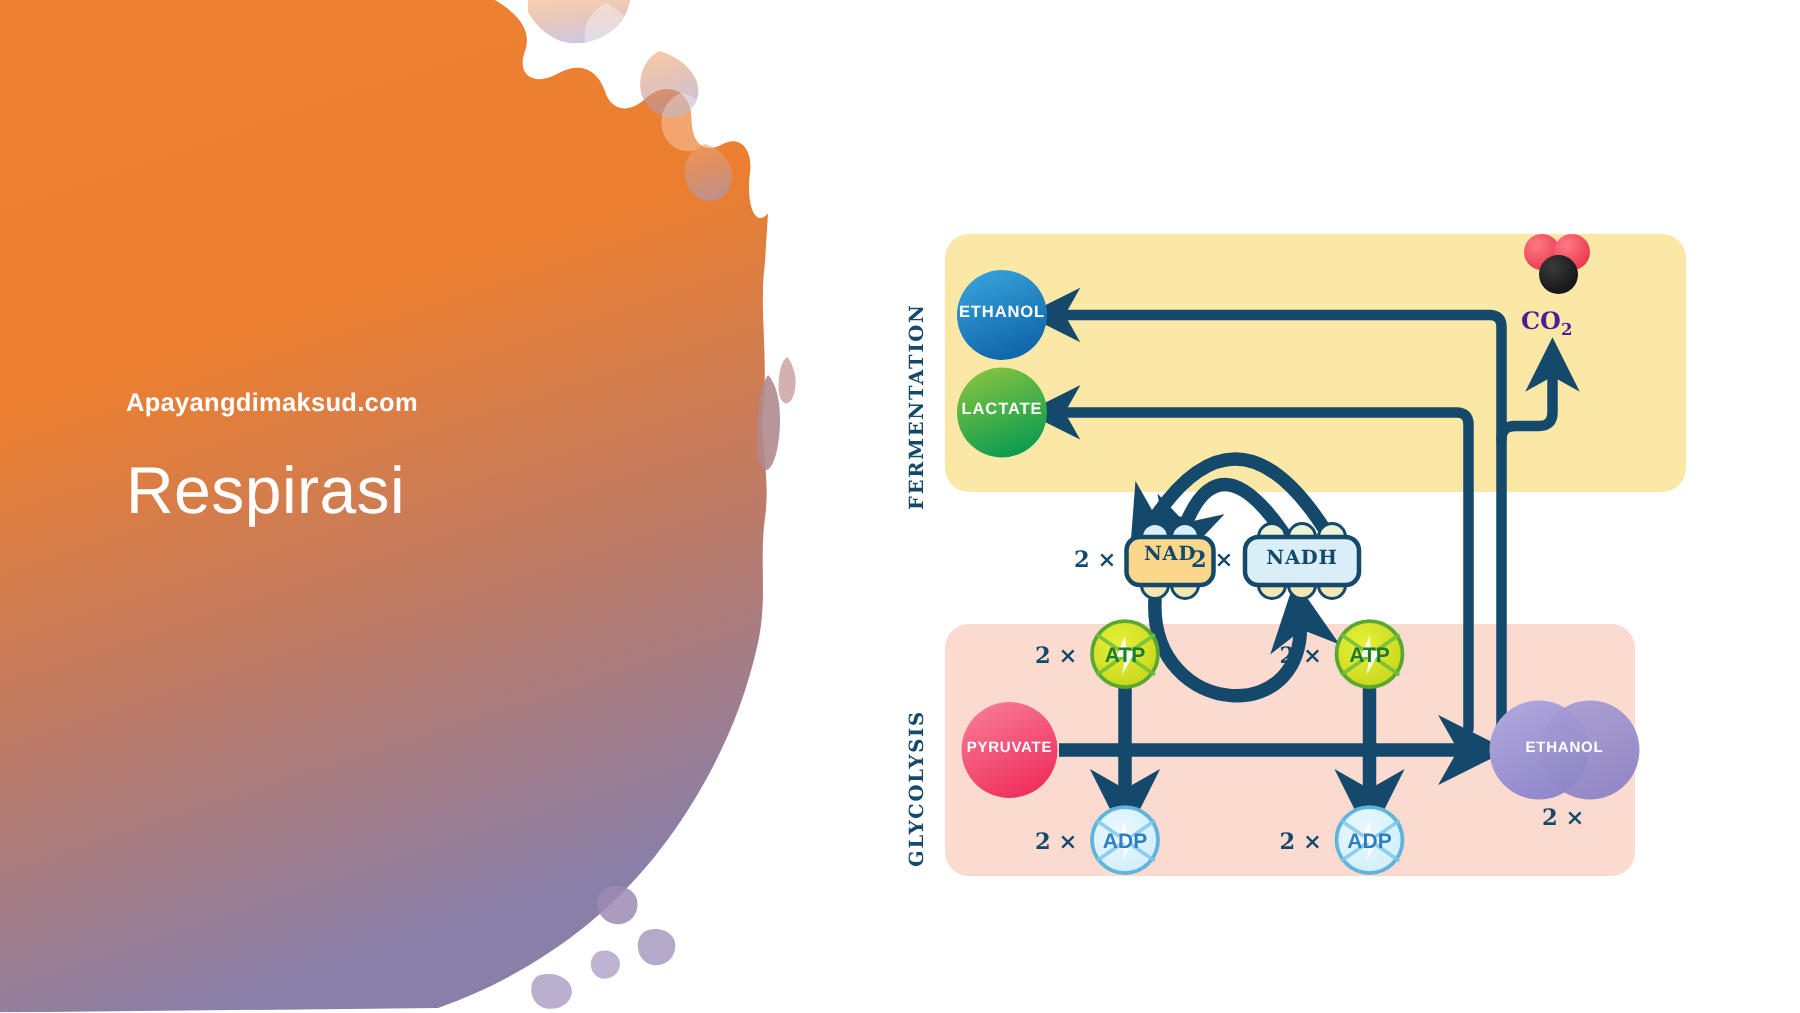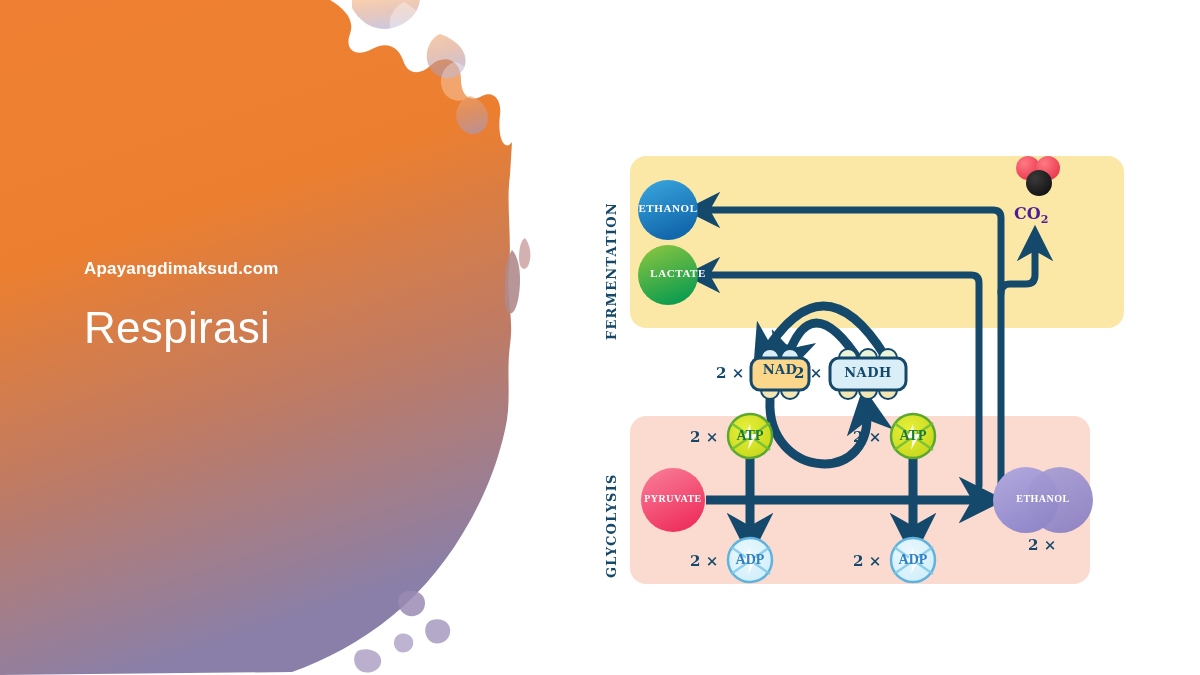--- a/index.html
+++ b/index.html
@@ -19,21 +19,21 @@
   #diagram{position:absolute;left:598px;top:88px;width:560px;height:520px;}
   #diagram-svg{position:absolute;left:0;top:0;}
   #diagram-title{position:absolute;left:16px;top:8px;font-size:33px;font-weight:bold;color:#14496b;
                  font-family:"DejaVu Serif",serif;letter-spacing:-0.5px;white-space:nowrap;}
 
   .vlabel{position:absolute;color:#14496b;font-weight:bold;font-family:"DejaVu Serif",serif;
           font-size:13px;letter-spacing:1.2px;writing-mode:vertical-rl;transform:rotate(180deg);white-space:nowrap;}
   #label-fermentation{left:6px;top:72px;height:180px;}
   #label-glycolysis{left:6px;top:330px;height:160px;}
 
-  .node-text{position:absolute;color:#ffffff;font-weight:bold;font-family:Liberation Serif, serif;
+  .node-text{position:absolute;color:#ffffff;font-weight:bold;font-family:Liberation Sans, sans-serif;
              text-align:center;pointer-events:none;white-space:nowrap;}
   .mult{position:absolute;color:#14496b;font-weight:bold;font-family:"DejaVu Serif",serif;
         font-size:15px;white-space:nowrap;}
   .chip-text{position:absolute;color:#14496b;font-weight:bold;font-family:"DejaVu Serif",serif;
         font-size:13px;letter-spacing:.5px;white-space:nowrap;text-align:center;}
   .mol-text{position:absolute;font-weight:bold;font-family:"DejaVu Serif",serif;white-space:nowrap;}
 </style>
 </head>
 <body>
 
@@ -211,21 +211,21 @@
         </g>
         <g>
           <circle cx="315" cy="472" r="22" fill="url(#gAdp)" stroke="#5fb3dd" stroke-width="2.5"></circle>
           <path d="M296,459 L335,486 M335,459 L296,486" stroke="#7cc6e8" stroke-width="2.5" opacity="0.8"></path>
           <path d="M315,460 L309,474 L315,474 L313,486 L322,470 L316,470 Z" fill="#ffffff" opacity="0.9"></path>
         </g>
       </g>
     </svg>
 
     <div class="node-text" style="left:32px;top:114px;width:76px;font-size:11px;letter-spacing:.6px;">ETHANOL</div>
-    <div class="node-text" style="left:32px;top:179px;width:76px;font-size:11px;letter-spacing:.6px;text-align:right;">LACTATE</div>
+    <div class="node-text" style="left:32px;top:179px;width:76px;font-size:11px;letter-spacing:.6px;">LACTATE</div>
     <div class="node-text" style="left:33px;top:405px;width:84px;font-size:10px;letter-spacing:.5px;">PYRUVATE</div>
     <div class="node-text" style="left:398px;top:405px;width:94px;font-size:10px;letter-spacing:.5px;">ETHANOL</div>
 
     <div class="mol-text" style="left:416px;top:116px;font-size:16px;color:#4c1d95;"><span>CO</span><sub style="font-size:11px;">2</sub></div>
 
     <div class="chip-text" style="left:153px;top:274px;width:58px;">NAD</div>
     <div class="chip-text" style="left:232px;top:277px;width:76px;">NADH</div>
 
     <div class="mult" style="left:118px;top:276px;">2 ×</div>
     <div class="mult" style="left:196px;top:276px;">2 ×</div>

